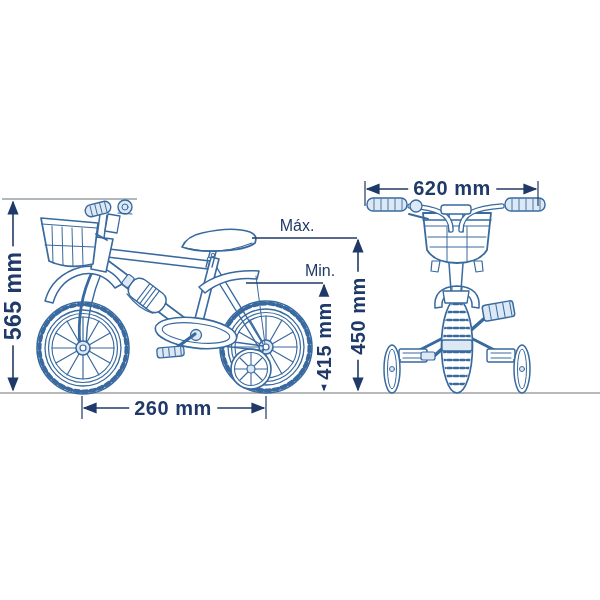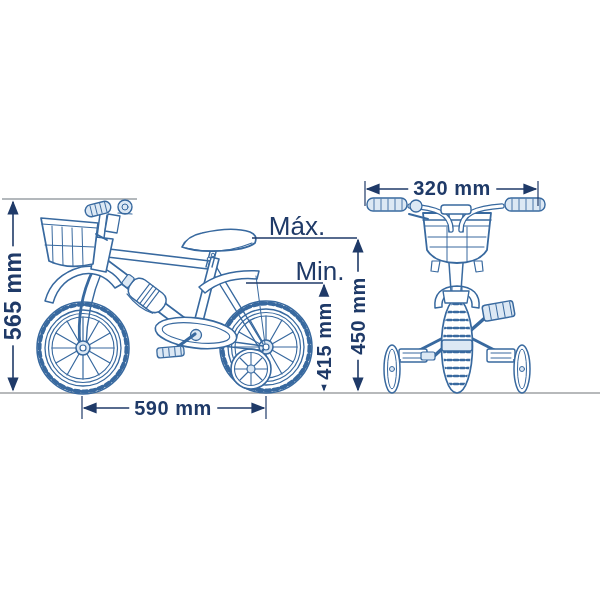--- a/index.html
+++ b/index.html
@@ -5,21 +5,21 @@
   html,body{margin:0;padding:0;background:#fff;}
   .canvas{position:relative;width:600px;height:600px;background:#ffffff;overflow:hidden;
           font-family:"Liberation Sans",sans-serif;}
   svg{position:absolute;left:0;top:0;}
   .dim-label{position:absolute;color:#1f3a68;background:#ffffff;padding:0 5px;
              white-space:nowrap;font-weight:bold;transform:translate(-50%,-50%);line-height:1;}
   .dim-label.vertical{transform:translate(-50%,-50%) rotate(-90deg);}
   .size-lg{font-size:23px;letter-spacing:0.5px;}
   .size-md{font-size:20px;letter-spacing:0.5px;}
   .tag-label{position:absolute;color:#1f3a68;background:transparent;font-weight:normal;
-             font-size:26px;transform:translate(-50%,-50%);white-space:nowrap;line-height:1;}
+             font-size:16px;transform:translate(-50%,-50%);white-space:nowrap;line-height:1;}
 </style>
 </head>
 <body>
 
 <div class="canvas">
 
 <svg width="600" height="600" viewBox="0 0 600 600">
   <defs>
     <marker id="ah" viewBox="0 0 10 8" refX="9" refY="4" markerWidth="9" markerHeight="7" orient="auto-start-reverse">
       <path d="M0,0 L10,4 L0,8 Z" fill="#1f3a68"></path>
@@ -306,25 +306,25 @@
     <line x1="358" y1="240" x2="358" y2="390" stroke-width="1.6" marker-start="url(#ah)" marker-end="url(#ah)"></line>
     <line x1="324" y1="285" x2="324" y2="390" stroke-width="1.6" marker-start="url(#ah)" marker-end="url(#ah)"></line>
     <line x1="365" y1="181" x2="365" y2="206" stroke-width="1.2"></line>
     <line x1="538" y1="181" x2="538" y2="206" stroke-width="1.2"></line>
     <line x1="367" y1="189" x2="536" y2="189" stroke-width="1.6" marker-start="url(#ah)" marker-end="url(#ah)"></line>
   </g>
 </svg>
 
 <div class="dim-label vertical size-lg" style="left:13px;top:296px;">565 mm</div>
 
-<div class="dim-label size-md" style="left:173px;top:408px;">590 mm</div>
+<div class="dim-label size-md" style="left:173px;top:408px;">260 mm</div>
 
 <div class="tag-label" style="left:297px;top:226px;">Máx.</div>
 
 <div class="tag-label" style="left:320px;top:271px;">Min.</div>
 
 <div class="dim-label vertical size-md" style="left:358px;top:316px;">450 mm</div>
 
 <div class="dim-label vertical size-md" style="left:324px;top:341px;">415 mm</div>
 
-<div class="dim-label size-md" style="left:452px;top:188px;">320 mm</div>
+<div class="dim-label size-md" style="left:452px;top:188px;">620 mm</div>
 
 </div>
 
 </body></html>

